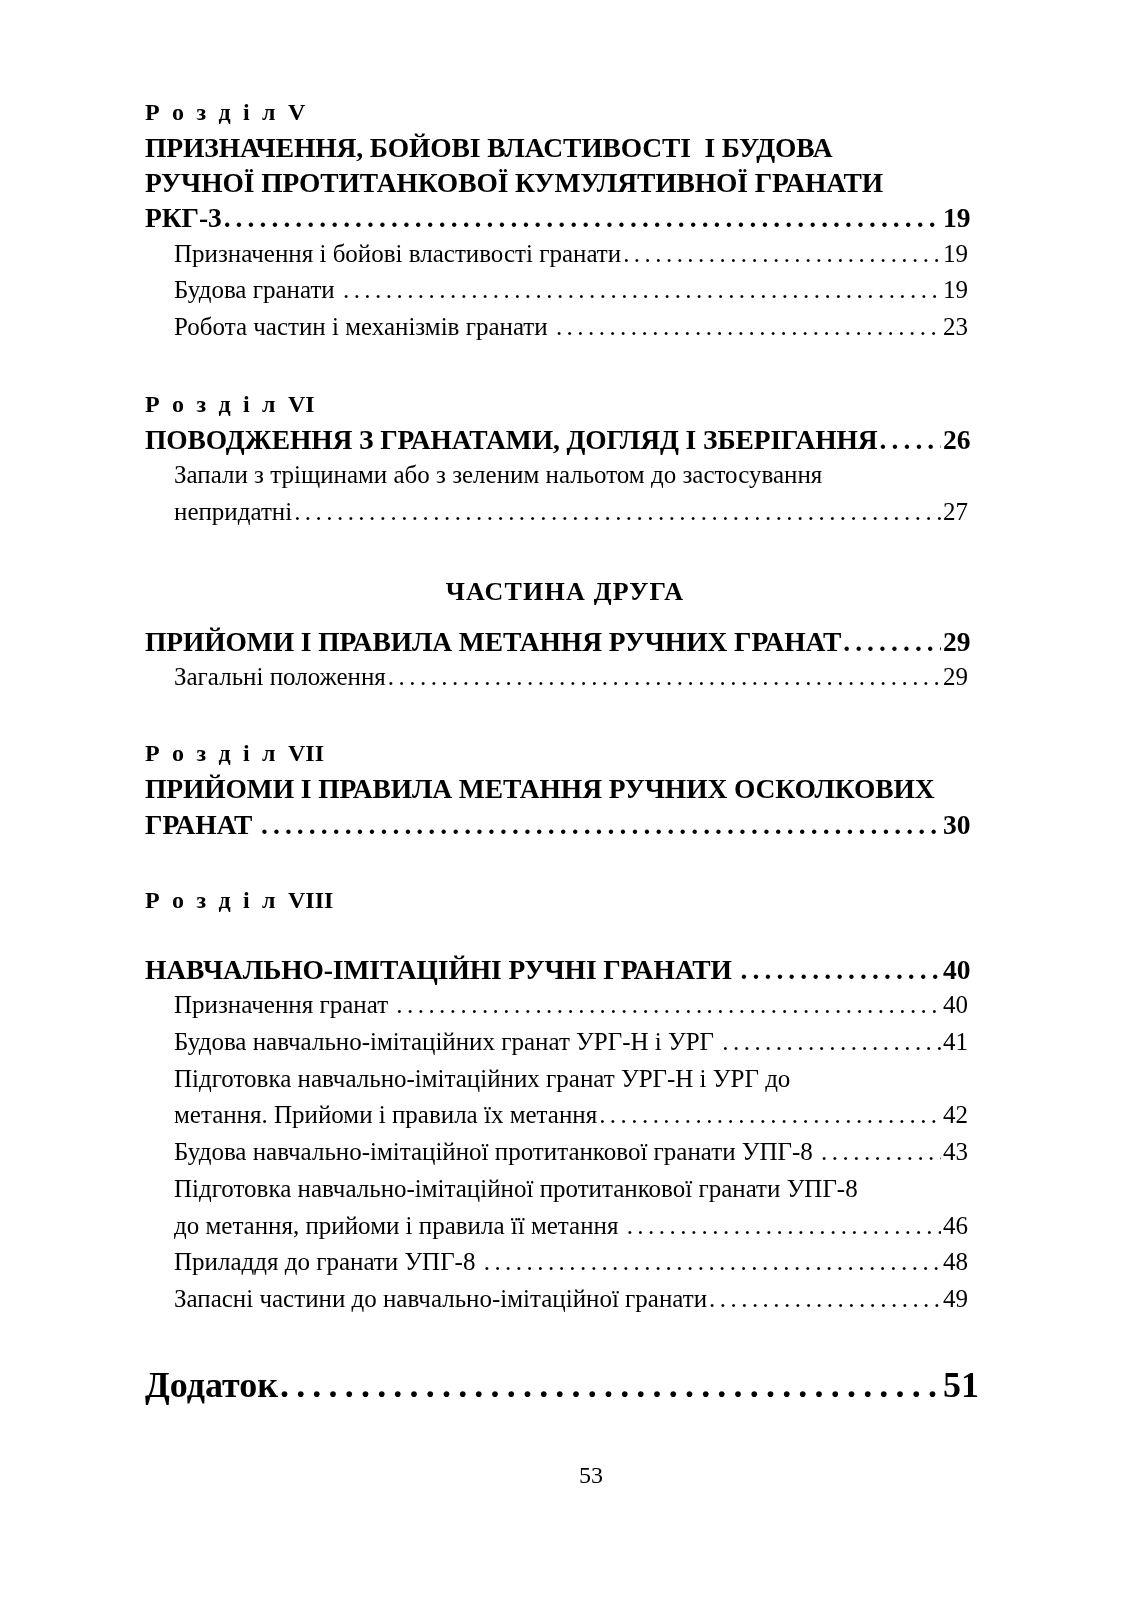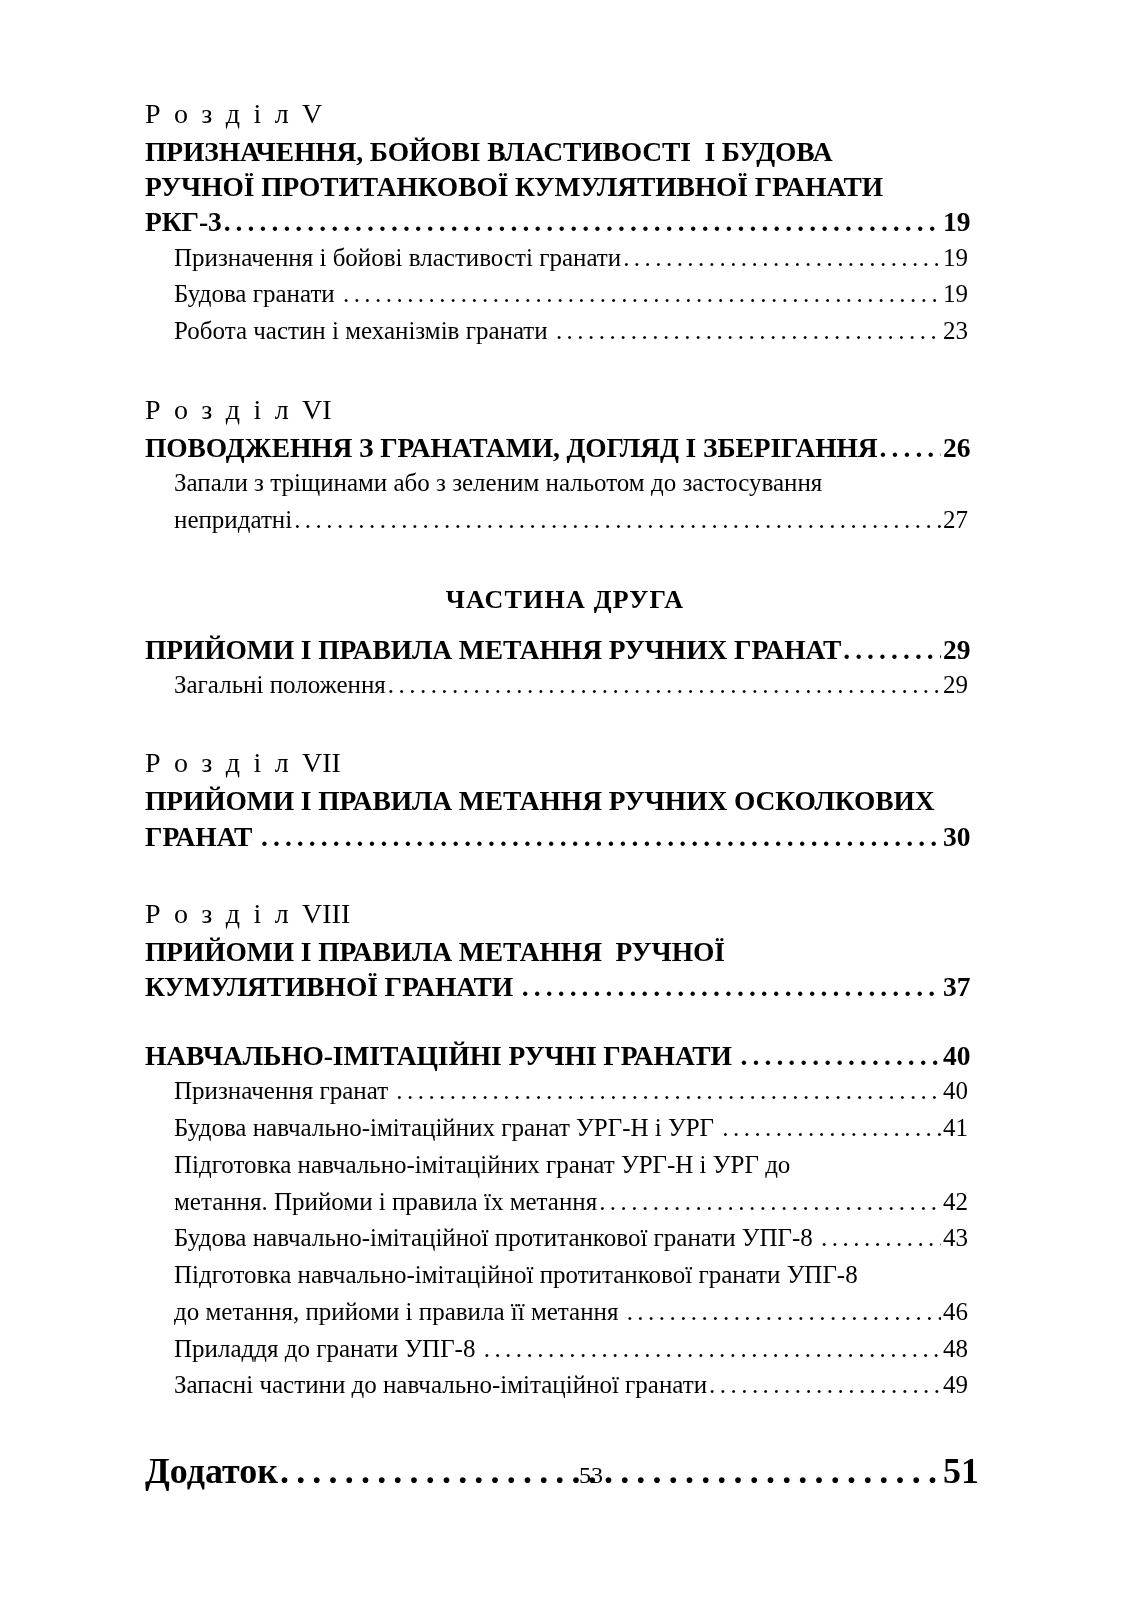--- a/index.html
+++ b/index.html
@@ -48,22 +48,22 @@
     letter-spacing: -0.9px;
   }
   .row .pg {
     flex: 0 0 auto;
     min-width: 42px;
     white-space: pre;
   }
 
   
   .part-label {
-    font-weight: normal;
-    font-size: 28px;
+    font-weight: bold;
+    font-size: 24px;
     letter-spacing: 3.2px;
     line-height: 1.0;
     margin-bottom: 6px;
   }
   .part-label .numeral { letter-spacing: 0px; }
 
   
   .chapter {
     font-weight: bold;
     font-size: 27.5px;
@@ -201,28 +201,20 @@
           <span class="leader"></span>
           <span class="pg">30</span>
         </div>
       </div>
     </div>
 
     <div class="gap-lg"></div>
 
     <div class="block">
       <div class="part-label"><span>Р о з д і л</span> <span class="numeral">VIII</span></div>
-      <div class="chapter">
-        <span class="plain">ПРИЙОМИ І ПРАВИЛА МЕТАННЯ  РУЧНОЇ</span>
-        <div class="row">
-          <span class="txt">КУМУЛЯТИВНОЇ ГРАНАТИ </span>
-          <span class="leader"></span>
-          <span class="pg">37</span>
-        </div>
-      </div>
     </div>
 
     <div class="gap-md"></div>
 
     <div class="block">
       <div class="chapter">
         <div class="row">
           <span class="txt">НАВЧАЛЬНО-ІМІТАЦІЙНІ РУЧНІ ГРАНАТИ </span>
           <span class="leader"></span>
           <span class="pg">40</span>

